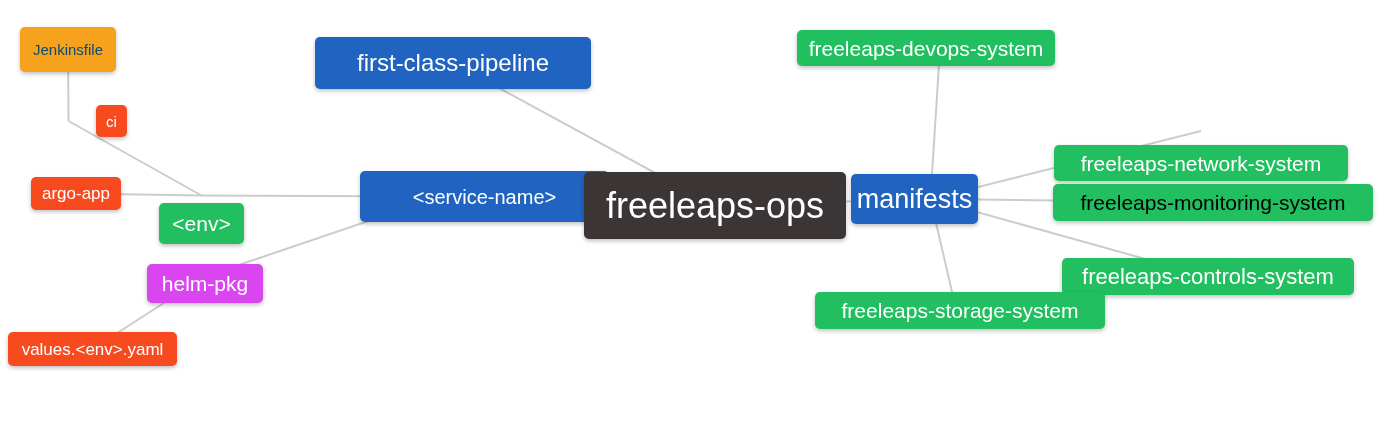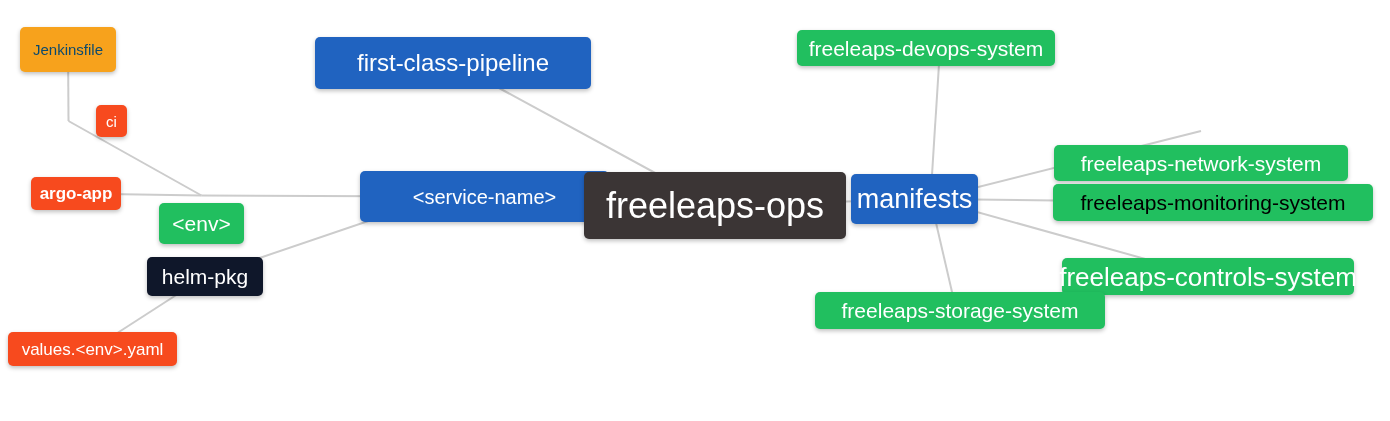--- a/index.html
+++ b/index.html
@@ -57,27 +57,27 @@
       <line x1="715" y1="205.5" x2="930.5" y2="199" stroke="#cccccc"></line>
       <line x1="930.5" y1="199" x2="940" y2="48" stroke="#cccccc"></line>
       <line x1="930.5" y1="199" x2="1201" y2="131" stroke="#cccccc"></line>
       <line x1="930.5" y1="199" x2="1213" y2="202.5" stroke="#cccccc"></line>
       <line x1="930.5" y1="199" x2="1208" y2="276.5" stroke="#cccccc"></line>
       <line x1="930.5" y1="199" x2="960" y2="326.5" stroke="#cccccc"></line>
     </svg>
   <div id="node-layer">
       <div class="node" style="left: 20px; top: 27px; width: 96px; height: 45px; font-size: 15px; background: rgb(247, 162, 28); color: #0c4a6e;">Jenkinsfile</div>
       <div class="node" style="left: 53px; top: 105px; width: 31px; height: 32px; font-size: 15px; background: rgb(247, 74, 30); color: rgb(255, 255, 255); margin-left: 43px;">ci</div>
-      <div class="node" style="left: 31px; top: 177px; width: 90px; height: 33px; font-size: 17px; background: rgb(247, 74, 30); color: rgb(255, 255, 255); font-weight: bold;">argo-app</div>
+      <div class="node" style="left: 31px; top: 177px; width: 90px; height: 33px; font-size: 17px; background: rgb(247, 74, 30); color: rgb(255, 255, 255);">argo-app</div>
       <div class="node" style="left: 159px; top: 175px; width: 85px; height: 41px; font-size: 21px; background: rgb(33, 191, 95); color: rgb(255, 255, 255); margin-top: 28px;">&lt;env&gt;</div>
-      <div class="node" style="left: 147px; top: 257px; width: 116px; height: 39px; font-size: 21px; background: #0f172a; color: rgb(255, 255, 255);">helm-pkg</div>
+      <div class="node" style="left: 147px; top: 264px; width: 116px; height: 39px; font-size: 21px; background: #d946ef; color: rgb(255, 255, 255);">helm-pkg</div>
       <div class="node" style="left: 8px; top: 332px; width: 169px; height: 34px; font-size: 17px; background: rgb(247, 74, 30); color: rgb(255, 255, 255);">values.&lt;env&gt;.yaml</div>
       <div class="node" style="left: 315px; top: 37px; width: 276px; height: 52px; font-size: 24px; background: rgb(32, 99, 192); color: rgb(255, 255, 255);">first-class-pipeline</div>
       <div class="node" style="left: 316px; top: 171px; width: 249px; height: 51px; font-size: 20px; background: rgb(32, 99, 192); color: rgb(255, 255, 255); margin-left: 44px;">&lt;service-name&gt;</div>
       <div class="node" style="left: 584px; top: 172px; width: 262px; height: 67px; font-size: 36px; background: rgb(59, 53, 53); color: rgb(255, 255, 255);">freeleaps-ops</div>
       <div class="node" style="left: 851px; top: 174px; width: 127px; height: 50px; font-size: 27px; background: rgb(32, 99, 192); color: rgb(255, 255, 255);">manifests</div>
       <div class="node" style="left: 797px; top: 30px; width: 258px; height: 36px; font-size: 21px; background: rgb(33, 191, 95); color: rgb(255, 255, 255);">freeleaps-devops-system</div>
       <div class="node" style="left: 1054px; top: 113px; width: 294px; height: 36px; font-size: 21px; background: rgb(33, 191, 95); color: rgb(255, 255, 255); margin-top: 32px;">freeleaps-network-system</div>
       <div class="node" style="left: 1053px; top: 184px; width: 320px; height: 37px; font-size: 21px; background: rgb(33, 191, 95); color: #000000;">freeleaps-monitoring-system</div>
-      <div class="node" style="left: 1062px; top: 258px; width: 292px; height: 37px; font-size: 26px; background: rgb(33, 191, 95); color: rgb(255, 255, 255);">freeleaps-controls-system</div>
+      <div class="node" style="left: 1062px; top: 258px; width: 292px; height: 37px; font-size: 22px; background: rgb(33, 191, 95); color: rgb(255, 255, 255);">freeleaps-controls-system</div>
       <div class="node" style="left: 815px; top: 292px; width: 290px; height: 37px; font-size: 21px; background: rgb(33, 191, 95); color: rgb(255, 255, 255);">freeleaps-storage-system</div>
     </div>
 </div>
 
 </body></html>

